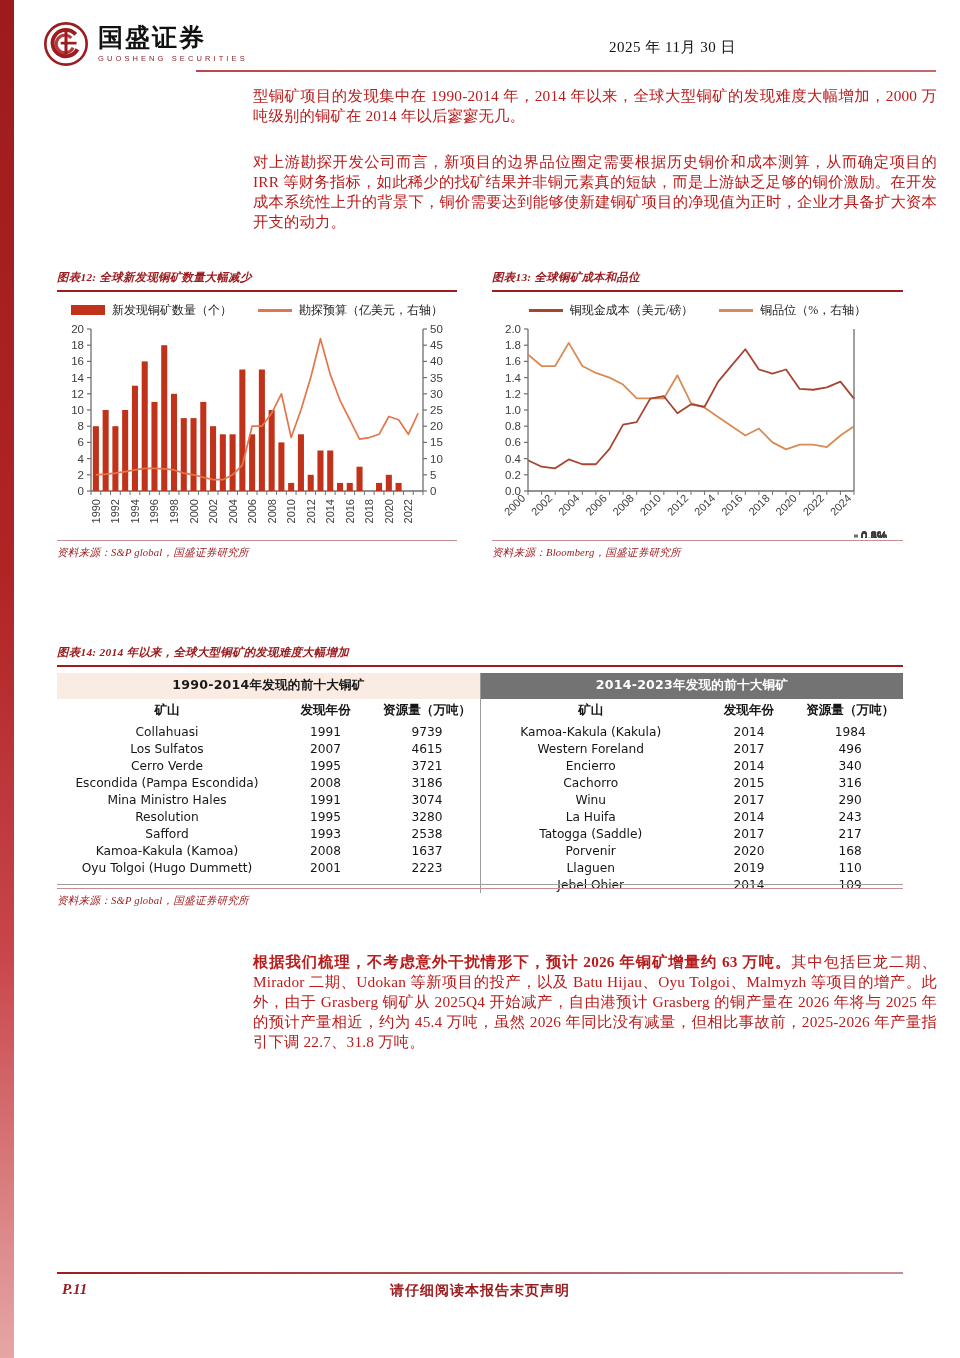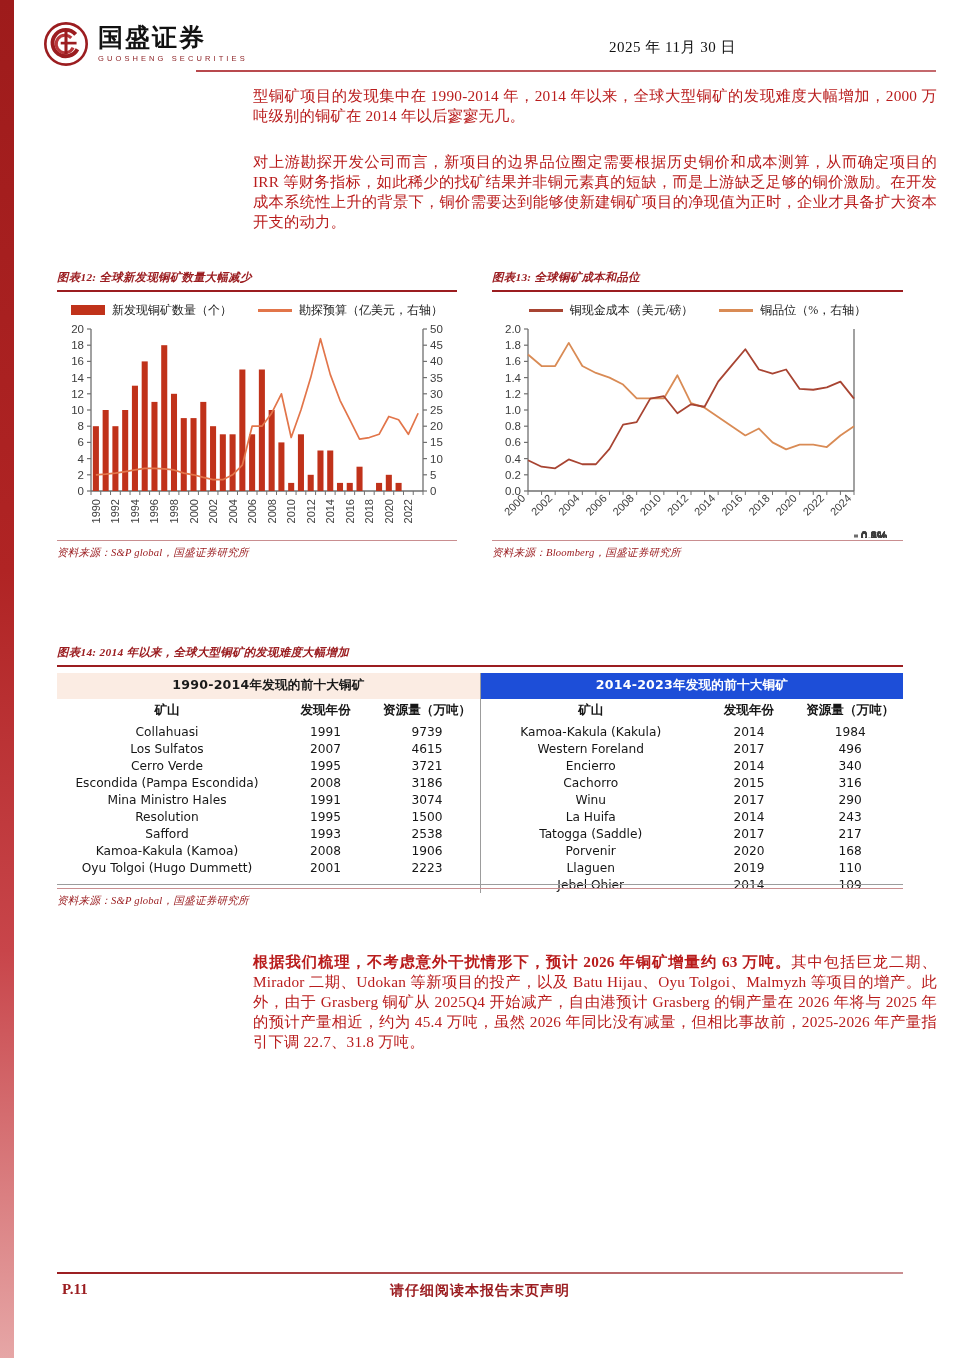--- a/index.html
+++ b/index.html
@@ -71,39 +71,39 @@
   .chart-area { position:relative; }
   
   .tbl-wrap { position:absolute; left:57px; top:673px; width:846px; display:flex; gap:0; }
   .tbl-col { width:423px; position:relative; }
   .tbl-col.right { border-left:1.4px solid #9c9c9c; }
   .tbl-head {
     text-align:center; font-family:"DejaVu Sans","Liberation Sans",sans-serif;
     font-size:12.6px; font-weight:bold; padding:4px 0 5px; letter-spacing:.2px;
   }
   .tbl-head.left { background:#fbece3; color:#1a1a1a; }
-  .tbl-head.right { background:#1d4ed8; color:#ffffff; }
+  .tbl-head.right { background:#737373; color:#ffffff; }
   table.data { width:100%; border-collapse:collapse; }
   table.data th, table.data td {
     font-family:"DejaVu Sans","Liberation Sans",sans-serif;
     font-size:12.2px; text-align:center; padding:1.5px 0; color:#161616;
   }
   table.data th { font-weight:bold; font-size:12.6px; padding:3px 0 4px; }
   table.data td.name, table.data th.name { width:52%; }
   table.data td.yr, table.data th.yr { width:23%; }
   table.data td.res, table.data th.res { width:25%; }
   .tbl-bottom-rule { height:1.3px; background:#9c9c9c; }
   
   .footer-rule {
     position:absolute; left:57px; top:1272px; width:846px; height:1.6px;
     background:linear-gradient(to right,#9b1d20,#c98e90);
   }
   .footer-page {
     position:absolute; left:62px; top:1281px;
-    font-family:"Liberation Serif",serif; font-weight:bold;
+    font-family:"Liberation Serif",serif; font-style:italic; font-weight:bold;
     font-size:15px; color:#9b1d20;
   }
   .footer-note {
     position:absolute; left:0; top:1282px; width:960px; text-align:center;
     font-family:"Liberation Serif",serif; font-weight:bold;
     font-size:14px; color:#9b1d20; letter-spacing:1px;
   }
 </style>
 </head>
 <body>
@@ -433,31 +433,31 @@
             <td class="res">3186</td>
           </tr>
           <tr>
             <td class="name">Mina Ministro Hales</td>
             <td class="yr">1991</td>
             <td class="res">3074</td>
           </tr>
           <tr>
             <td class="name">Resolution</td>
             <td class="yr">1995</td>
-            <td class="res">1500</td>
+            <td class="res">3280</td>
           </tr>
           <tr>
             <td class="name">Safford</td>
             <td class="yr">1993</td>
             <td class="res">2538</td>
           </tr>
           <tr>
             <td class="name">Kamoa-Kakula (Kamoa)</td>
             <td class="yr">2008</td>
-            <td class="res">1906</td>
+            <td class="res">1637</td>
           </tr>
           <tr>
             <td class="name">Oyu Tolgoi (Hugo Dummett)</td>
             <td class="yr">2001</td>
             <td class="res">2223</td>
           </tr>
         </tbody>
     </table>
   </div>
   <div class="tbl-col right">

